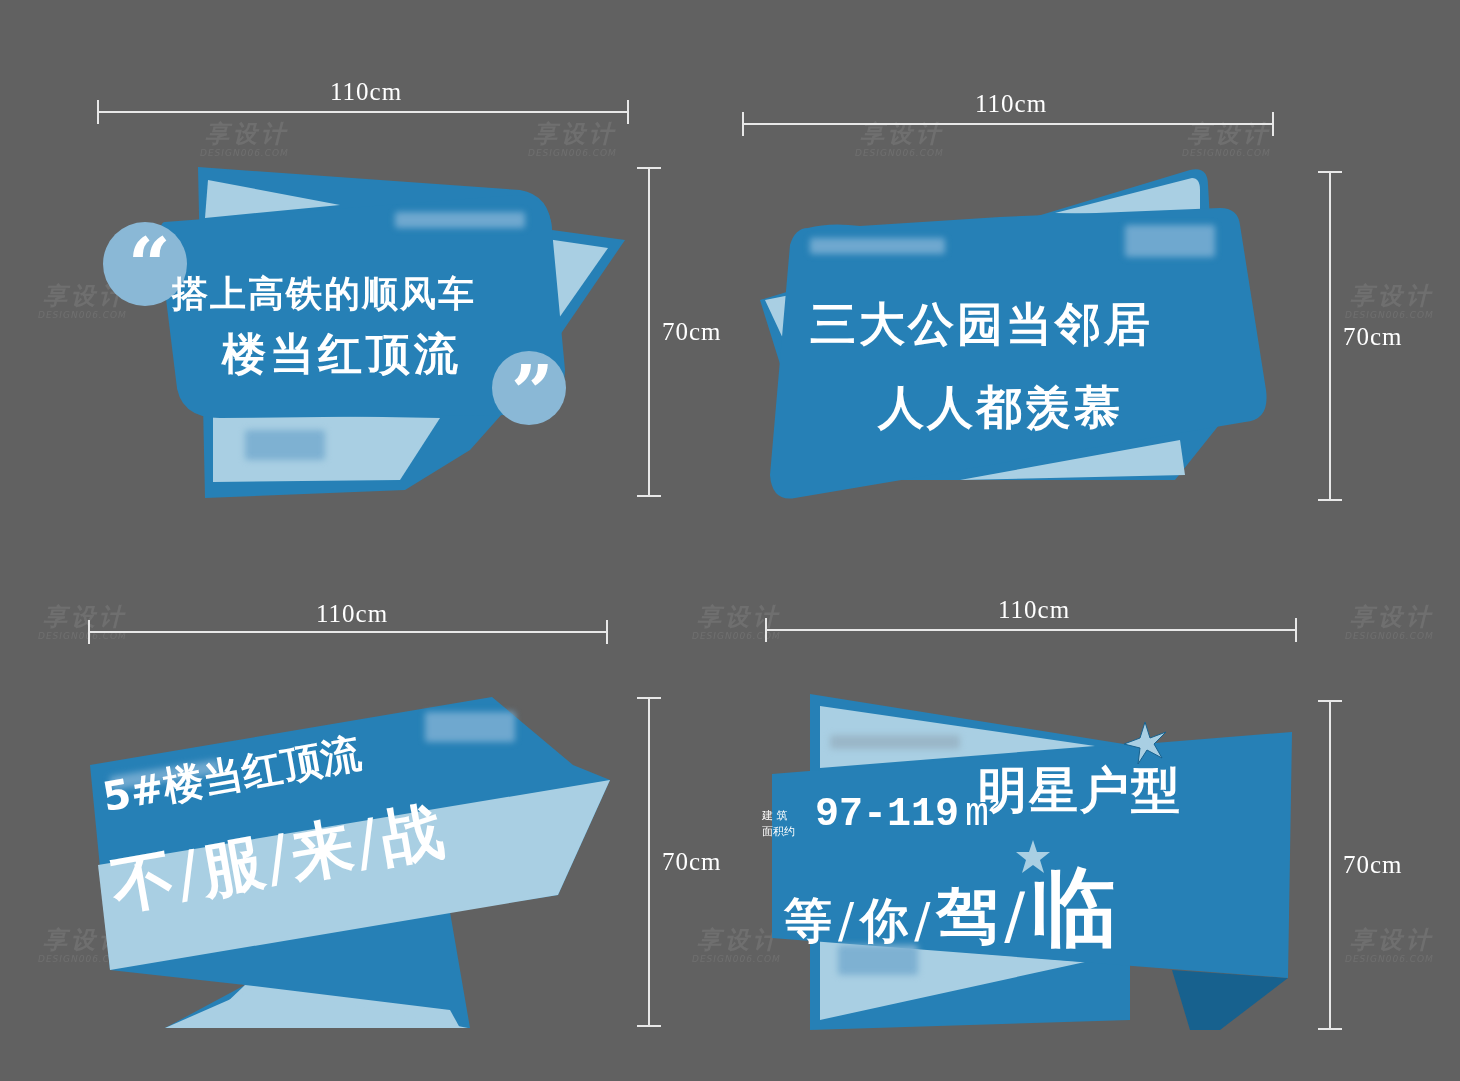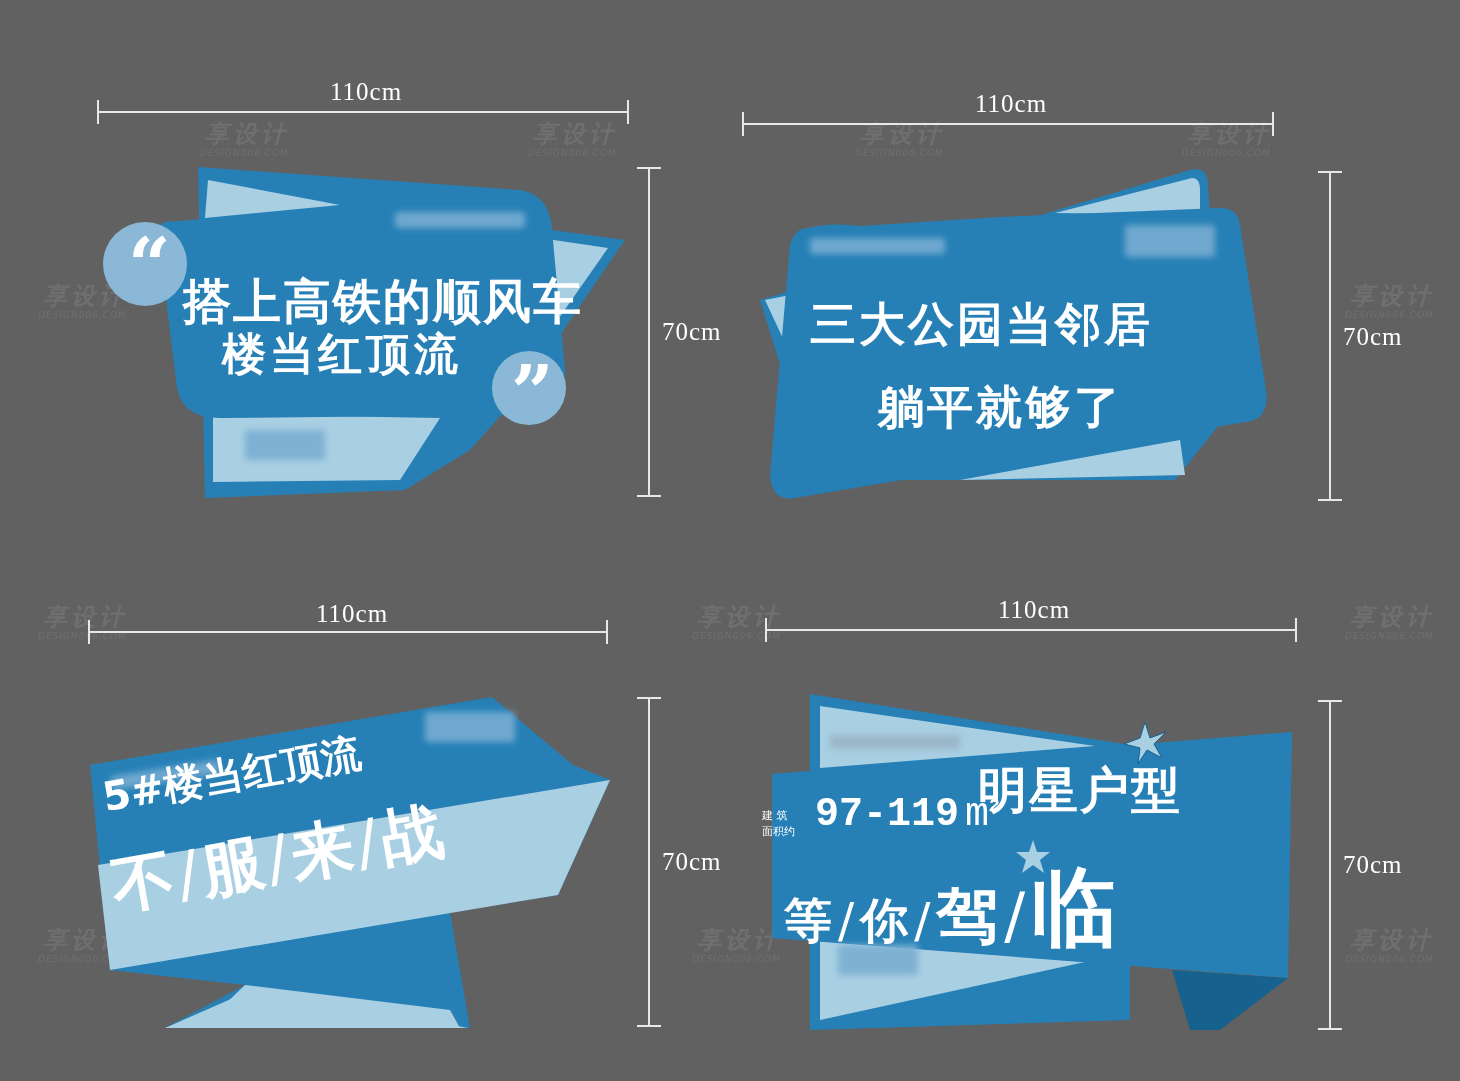--- a/index.html
+++ b/index.html
@@ -48,21 +48,21 @@
 
     <path d="M165 222 L515 195 Q550 195 552 230 L565 370 Q565 410 520 415 L220 418 Q178 418 176 380 L160 250 Q158 222 165 222 Z" fill="#2680b6"></path>
 
     <circle cx="145" cy="264" r="42" fill="#8ab8d6"></circle>
     <circle cx="529" cy="388" r="37" fill="#8ab8d6"></circle>
   </svg>
   <div class="blur" style="left:395px;top:212px;width:130px;height:16px;background:#6fa8cf;"></div>
   <div class="blur" style="left:245px;top:430px;width:80px;height:30px;background:#7eb1d2;"></div>
   <div class="txt" style="left:128px;top:222px;font-size:74px;font-family:'DejaVu Serif',serif;">“</div>
   <div class="txt" style="left:511px;top:350px;font-size:74px;font-family:'DejaVu Serif',serif;">”</div>
-  <div class="txt" style="left:183px;top:270px;font-size:48px;letter-spacing:2px;">搭上高铁的顺风车</div>
+  <div class="txt" style="left:172px;top:270px;font-size:36px;letter-spacing:2px;">搭上高铁的顺风车</div>
   <div class="txt" style="left:222px;top:325px;font-size:44px;letter-spacing:4px;">楼当红顶流</div>
 </div>
 
 <div>
   <div class="dim-h" style="left:742px;top:123px;width:532px;"></div>
   <div class="dim-label" style="left:975px;top:90px;">110cm</div>
   <div class="dim-v" style="left:1329px;top:171px;height:330px;"></div>
   <div class="dim-label" style="left:1343px;top:323px;">70cm</div>
 
   <svg width="1460" height="1081">
@@ -70,21 +70,21 @@
     <path d="M760 300 L1190 170 Q1208 166 1208 185 L1210 220 L1255 380 L1175 480 L800 480 L785 380 Z" fill="#2680b6"></path>
     <path d="M1055 213 L1192 178 Q1200 178 1200 190 L1200 215 Z" fill="#a9cfe3"></path>
     <path d="M765 300 L790 295 L800 375 Z" fill="#a9cfe3"></path>
     <path d="M960 480 L1180 440 L1185 475 Z" fill="#a9cfe3"></path>
 
     <path d="M808 228 Q830 222 860 226 L1000 217 L1220 208 Q1238 208 1240 225 L1266 390 Q1270 420 1245 422 L795 498 Q772 502 770 475 L790 245 Q795 228 808 228 Z" fill="#2680b6"></path>
   </svg>
   <div class="blur" style="left:810px;top:238px;width:135px;height:16px;background:#6fa8cf;"></div>
   <div class="blur" style="left:1125px;top:225px;width:90px;height:32px;background:#6fa8cf;"></div>
   <div class="txt" style="left:810px;top:294px;font-size:46px;letter-spacing:3px;">三大公园当邻居</div>
-  <div class="txt" style="left:878px;top:377px;font-size:46px;letter-spacing:3px;">躺平就够了</div>
+  <div class="txt" style="left:878px;top:377px;font-size:46px;letter-spacing:3px;">人人都羡慕</div>
 </div>
 
 <div>
   <div class="dim-h" style="left:88px;top:631px;width:520px;"></div>
   <div class="dim-label" style="left:316px;top:600px;">110cm</div>
   <div class="dim-v" style="left:648px;top:697px;height:330px;"></div>
   <div class="dim-label" style="left:662px;top:848px;">70cm</div>
 
   <svg width="1460" height="1081">
     <path d="M90 765 L492 697 L573 765 L610 780 L558 895 L450 912 L470 1028 L165 1028 L245 985 L110 970 Z" fill="#2680b6"></path>

